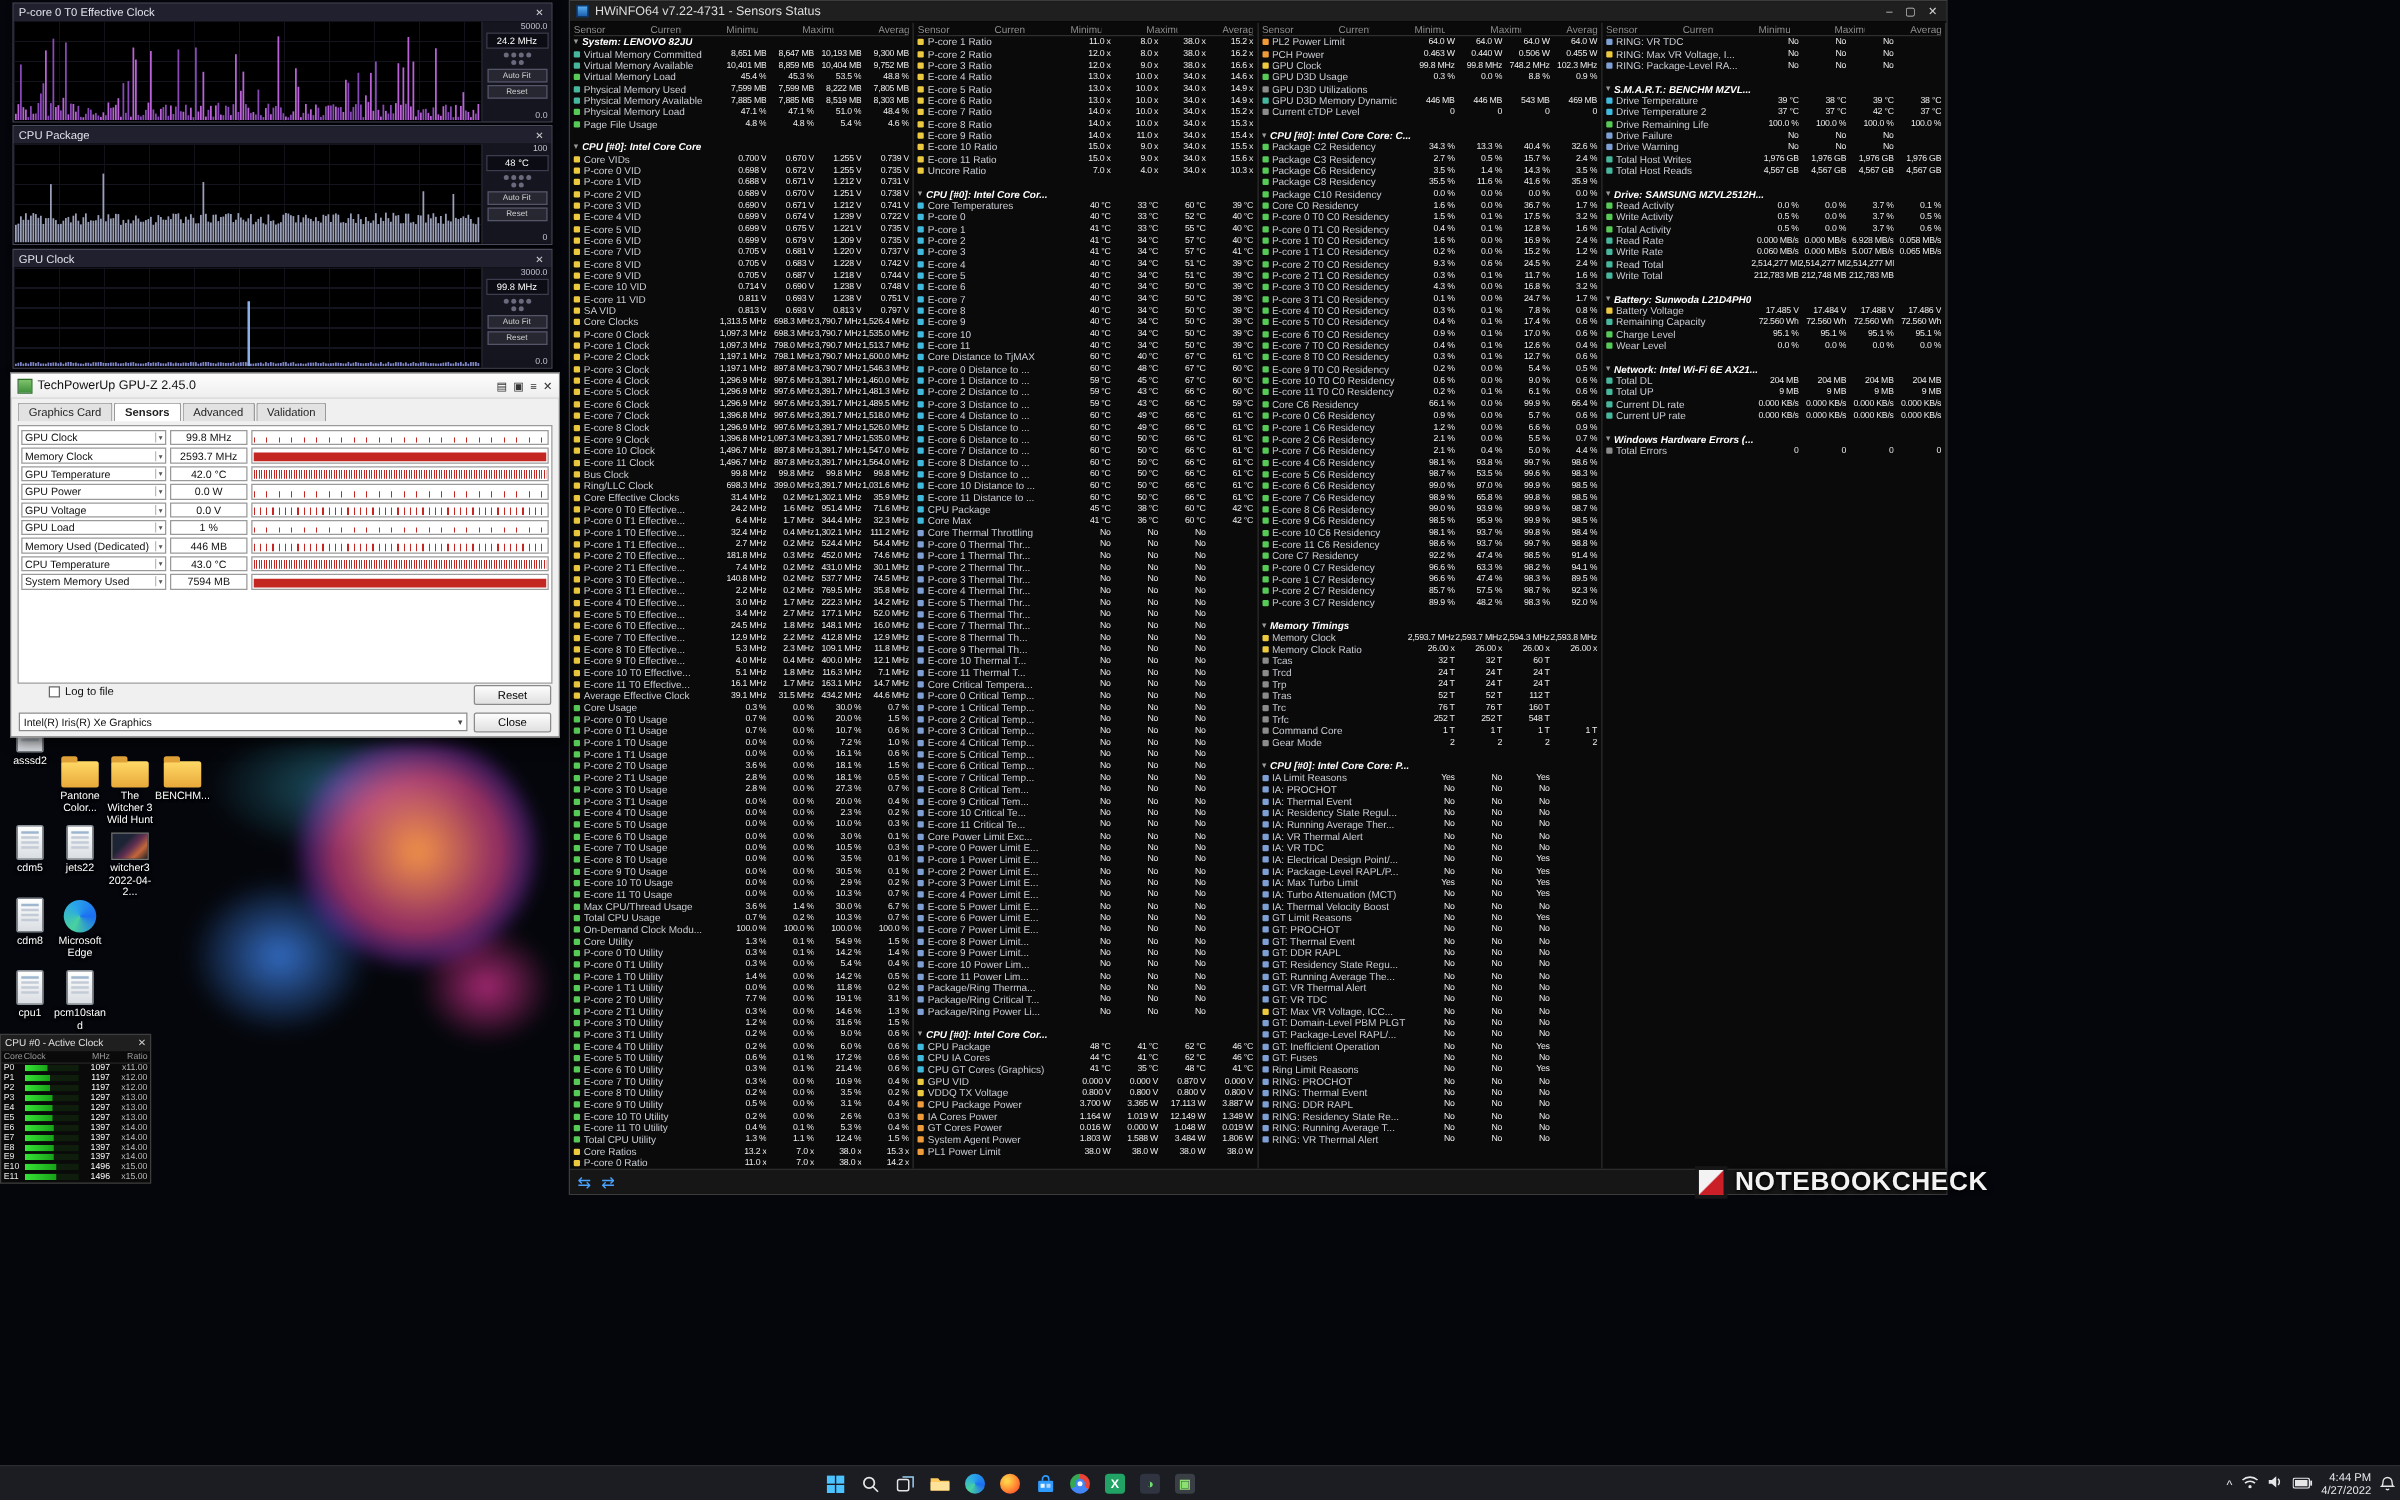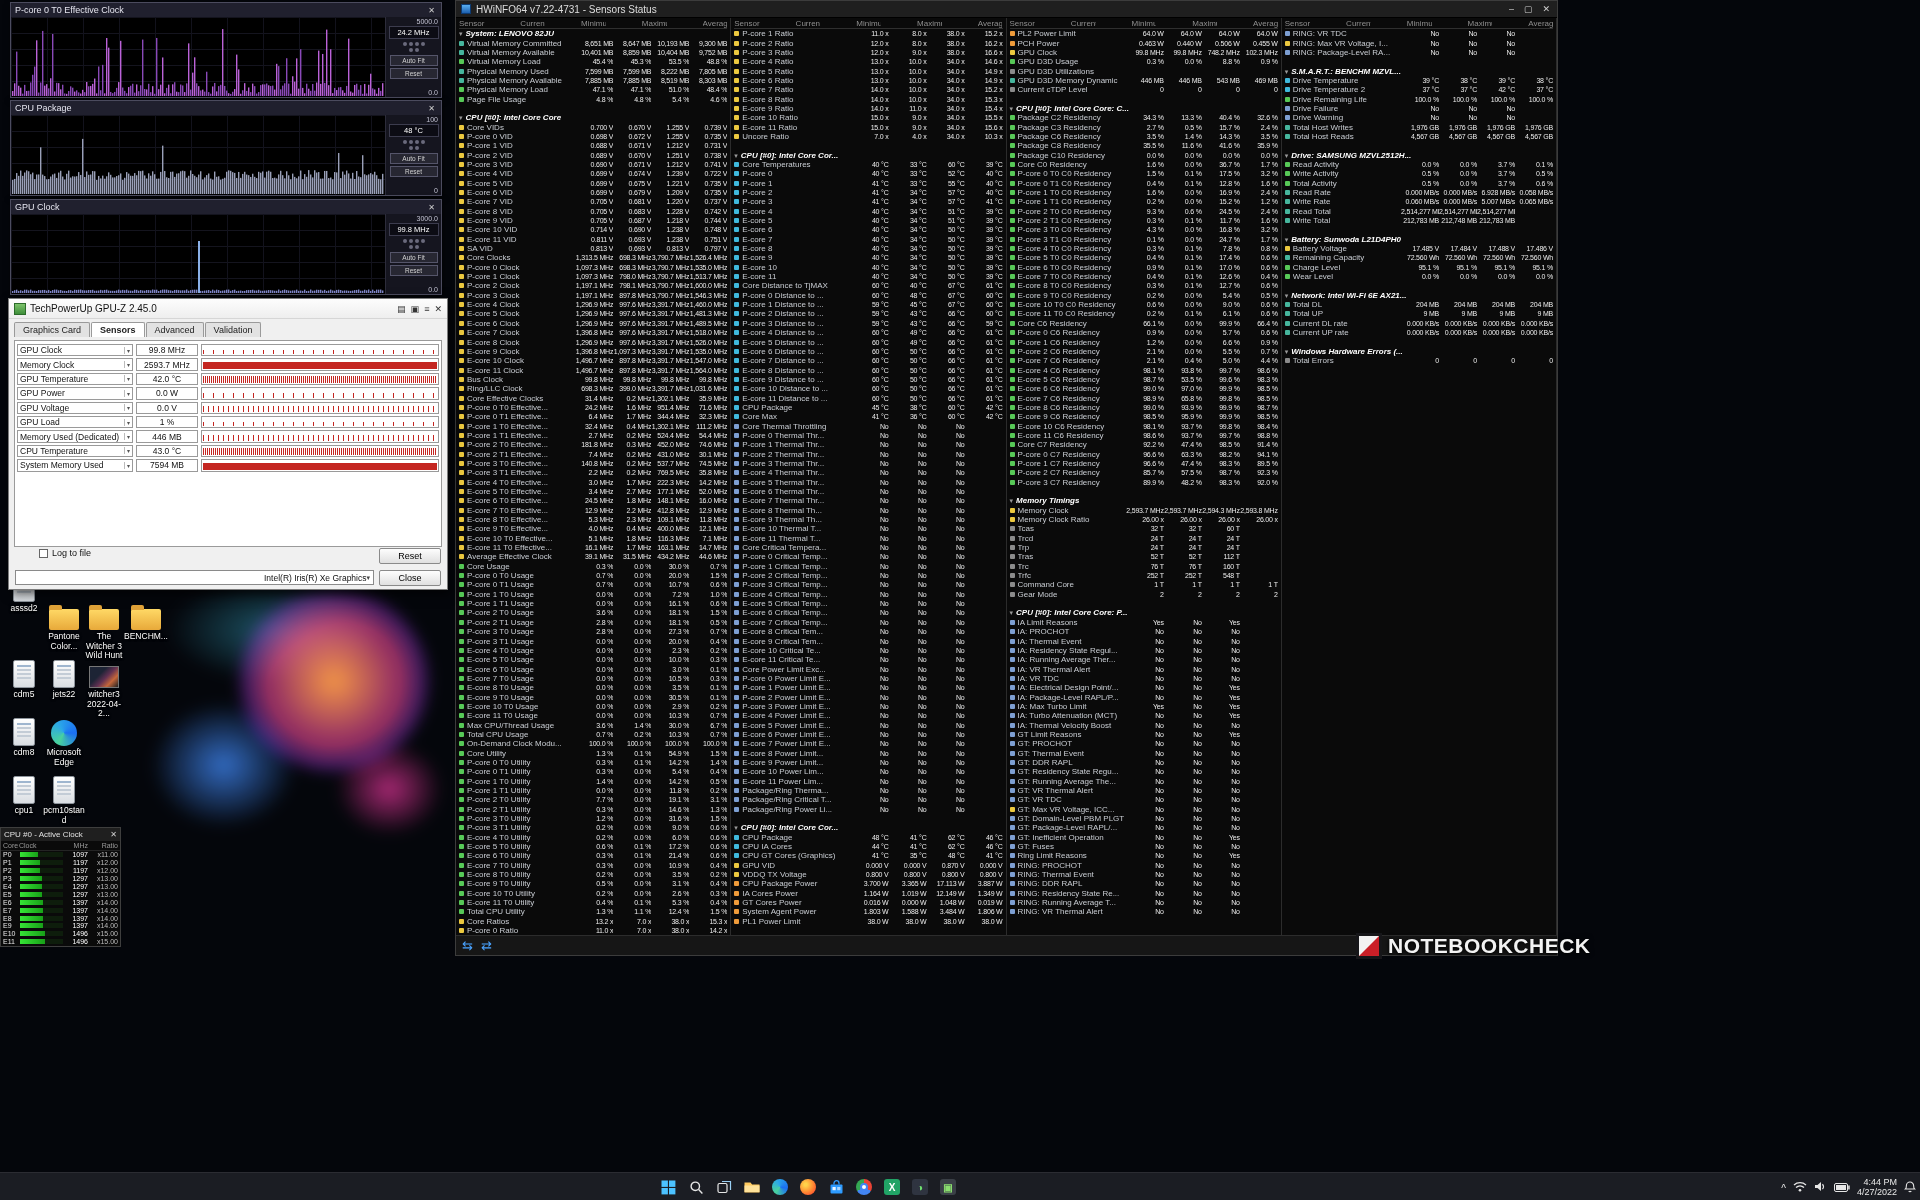--- a/index.html
+++ b/index.html
@@ -68,21 +68,21 @@
   .g{position:absolute;left:1px;right:1px;bottom:1px;}
   .g.solid{top:3px;background:#c42621;}
   .g.dense{height:70%;background:repeating-linear-gradient(90deg,#c42621 0 1px,rgba(255,255,255,0) 1px 2px);}
   .g.mid{height:55%;background:repeating-linear-gradient(90deg,#c42621 0 1px,rgba(255,255,255,0) 1px 5px);}
   .g.sparse{height:42%;background:repeating-linear-gradient(90deg,#c42621 0 1px,rgba(255,255,255,0) 1px 10px);}
   .gz-lrow{position:absolute;bottom:25px;left:6px;right:6px;height:16px;display:flex;align-items:flex-start;justify-content:space-between;margin-left:24px;}
   .gz-check{display:flex;align-items:center;gap:4px;font-size:9px;}
   .cb{width:9px;height:9px;border:1px solid #666;background:#fff;display:inline-block;}
   .gz-btn{height:16px;min-width:62px;font-size:9px;background:linear-gradient(#fdfdfd,#e0e0e0);border:1px solid #8a8a8a;border-radius:2px;font-family:"Liberation Sans",sans-serif;}
   .gz-brow{position:absolute;bottom:3px;left:6px;right:6px;height:17px;display:flex;gap:5px;align-items:center;}
-  .gz-select{flex:1;height:15px;border:1px solid #8a8a8a;background:#fff;font-size:8.5px;display:flex;align-items:center;justify-content:flex-end;padding:0 3px;}
+  .gz-select{flex:1;height:15px;border:1px solid #8a8a8a;background:#fff;font-size:8.5px;display:flex;align-items:center;justify-content:space-between;padding:0 3px;}
   .gz-select .dd{color:#444;font-size:7px;}
 
   
   .hwinfo{position:absolute;left:455px;top:0;width:1103px;height:956px;background:#0a0a0a;border:1px solid #3c3c3c;z-index:2;}
   .hw-title{height:17px;background:#1f1f1f;display:flex;align-items:center;padding:0 5px;color:#dedede;font-size:10px;border-bottom:1px solid #000;}
   .hw-appicon{width:10px;height:10px;background:linear-gradient(#58aef0,#1d5fae);border:1px solid #0c3a72;margin-right:5px;}
   .hw-tt{flex:1;overflow:hidden;white-space:nowrap;}
   .hw-wbtns{display:flex;gap:10px;color:#cfcfcf;font-size:9px;padding-right:2px;}
   .hw-wb{cursor:pointer;}
   .hw-body{position:absolute;top:17px;bottom:20px;left:0;right:0;display:flex;overflow:hidden;}

